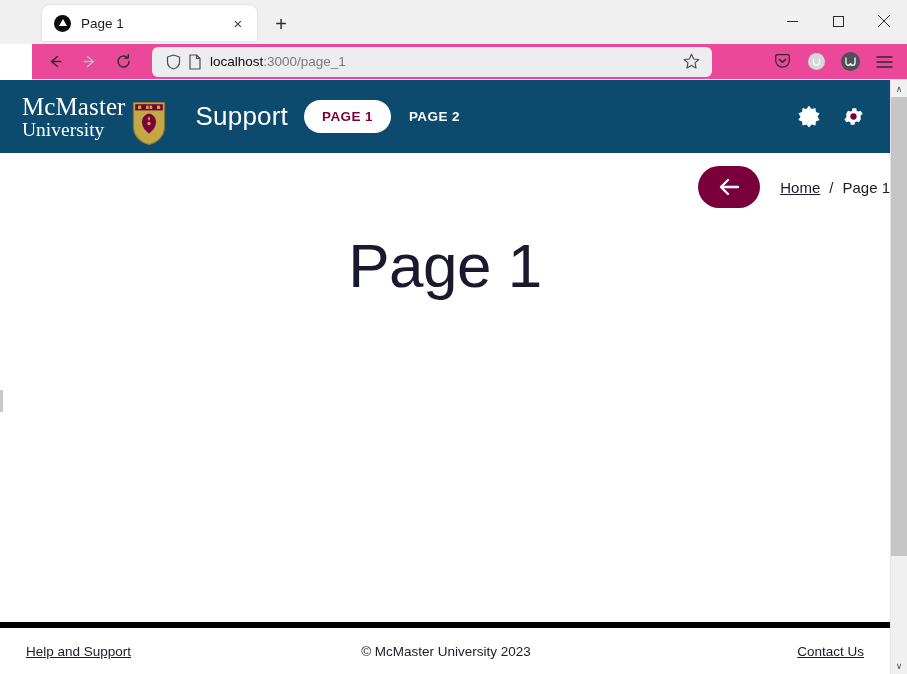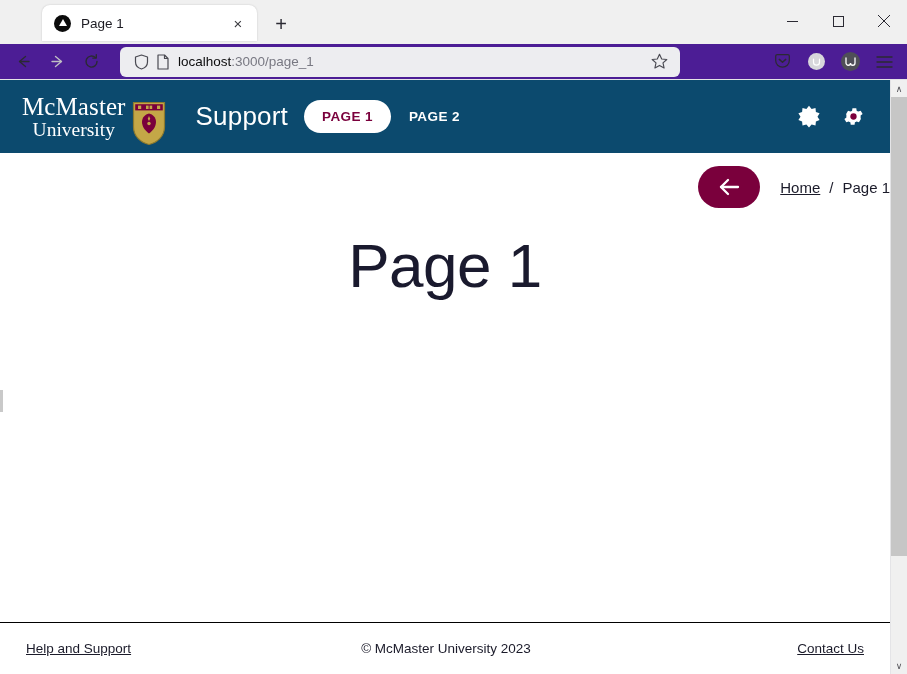--- a/index.html
+++ b/index.html
@@ -55,23 +55,24 @@
     position: absolute; right: 0; top: 0; height: 42px;
     display: flex; align-items: center;
   }
   .wc {
     width: 46px; height: 42px;
     display: flex; align-items: center; justify-content: center;
     color: #2b2a33;
   }
 
   .toolbar {
-    height: 36px; background: #4c1d95; flex: none;
+    height: 36px; background: #ec4899; flex: none;
     display: flex; align-items: center; padding: 0 6px;
     border-bottom: 1px solid #e4e4e7;
+    margin-left: 32px;
   }
   .nav-btn {
     width: 34px; height: 30px;
     display: flex; align-items: center; justify-content: center;
     color: #2b2a33; border-radius: 5px; flex: none;
   }
   .nav-btn.dim { color: #bfbfc4; }
   .urlbar {
     flex: 1; height: 30px; margin: 0 8px 0 12px;
     background: #ededf0; border-radius: 6px;
@@ -103,21 +104,21 @@
     display: flex; align-items: center; padding: 0 24px 0 22px;
   }
   .mac-logo { display: flex; align-items: center; flex: none; }
   .wordmark { display: flex; flex-direction: column; line-height: 1; }
   .wordmark .l1 {
     font-family: "Liberation Serif", serif;
     font-size: 25px; color: #ffffff; letter-spacing: .1px;
   }
   .wordmark .l2 {
     font-family: "Liberation Serif", serif;
-    font-size: 19.5px; color: #ffffff; margin-top: 1px; text-align: center;
+    font-size: 19.5px; color: #ffffff; margin-top: 1px;
   }
   .crest { width: 34px; height: 45px; margin-left: 6px; margin-top: 14px; flex: none; }
   .app-name {
     color: #ffffff; font-size: 26px; margin-left: 30px;
     letter-spacing: .2px; flex: none;
   }
   .navlinks { display: flex; align-items: center; margin-left: 16px; gap: 4px; }
   .navlink {
     font-size: 13.5px; font-weight: bold; letter-spacing: .4px;
     color: #ffffff; padding: 9px 14px; border-radius: 999px;
@@ -135,21 +136,21 @@
   .crumbs { margin-left: 20px; display: flex; align-items: center; font-size: 15px; color: #1b1b2a; }
   .crumbs a { color: #1b1b2a; text-decoration: underline; }
   .crumb-sep { margin: 0 9px; color: #1b1b2a; }
 
   
   .main { flex: 1; display: flex; flex-direction: column; align-items: center; padding-top: 22px; }
   .page-title { font-size: 62px; color: #1a1a2e; font-weight: normal; letter-spacing: -.5px; }
 
   
   .mac-footer {
-    height: 52px; flex: none; border-top: 1px solid #000000;
+    height: 52px; flex: none; border-top: 6px solid #000000;
     display: flex; align-items: center; padding: 0 26px; position: relative;
   }
   .mac-footer a { font-size: 13.5px; color: #1b1b2a; text-decoration: underline; }
   .copyright {
     position: absolute; left: 2px; right: 0; text-align: center;
     font-size: 13.5px; color: #1b1b2a; pointer-events: none;
   }
   .footer-right { margin-left: auto; position: relative; z-index: 2; }
   .footer-left { position: relative; z-index: 2; }
 

